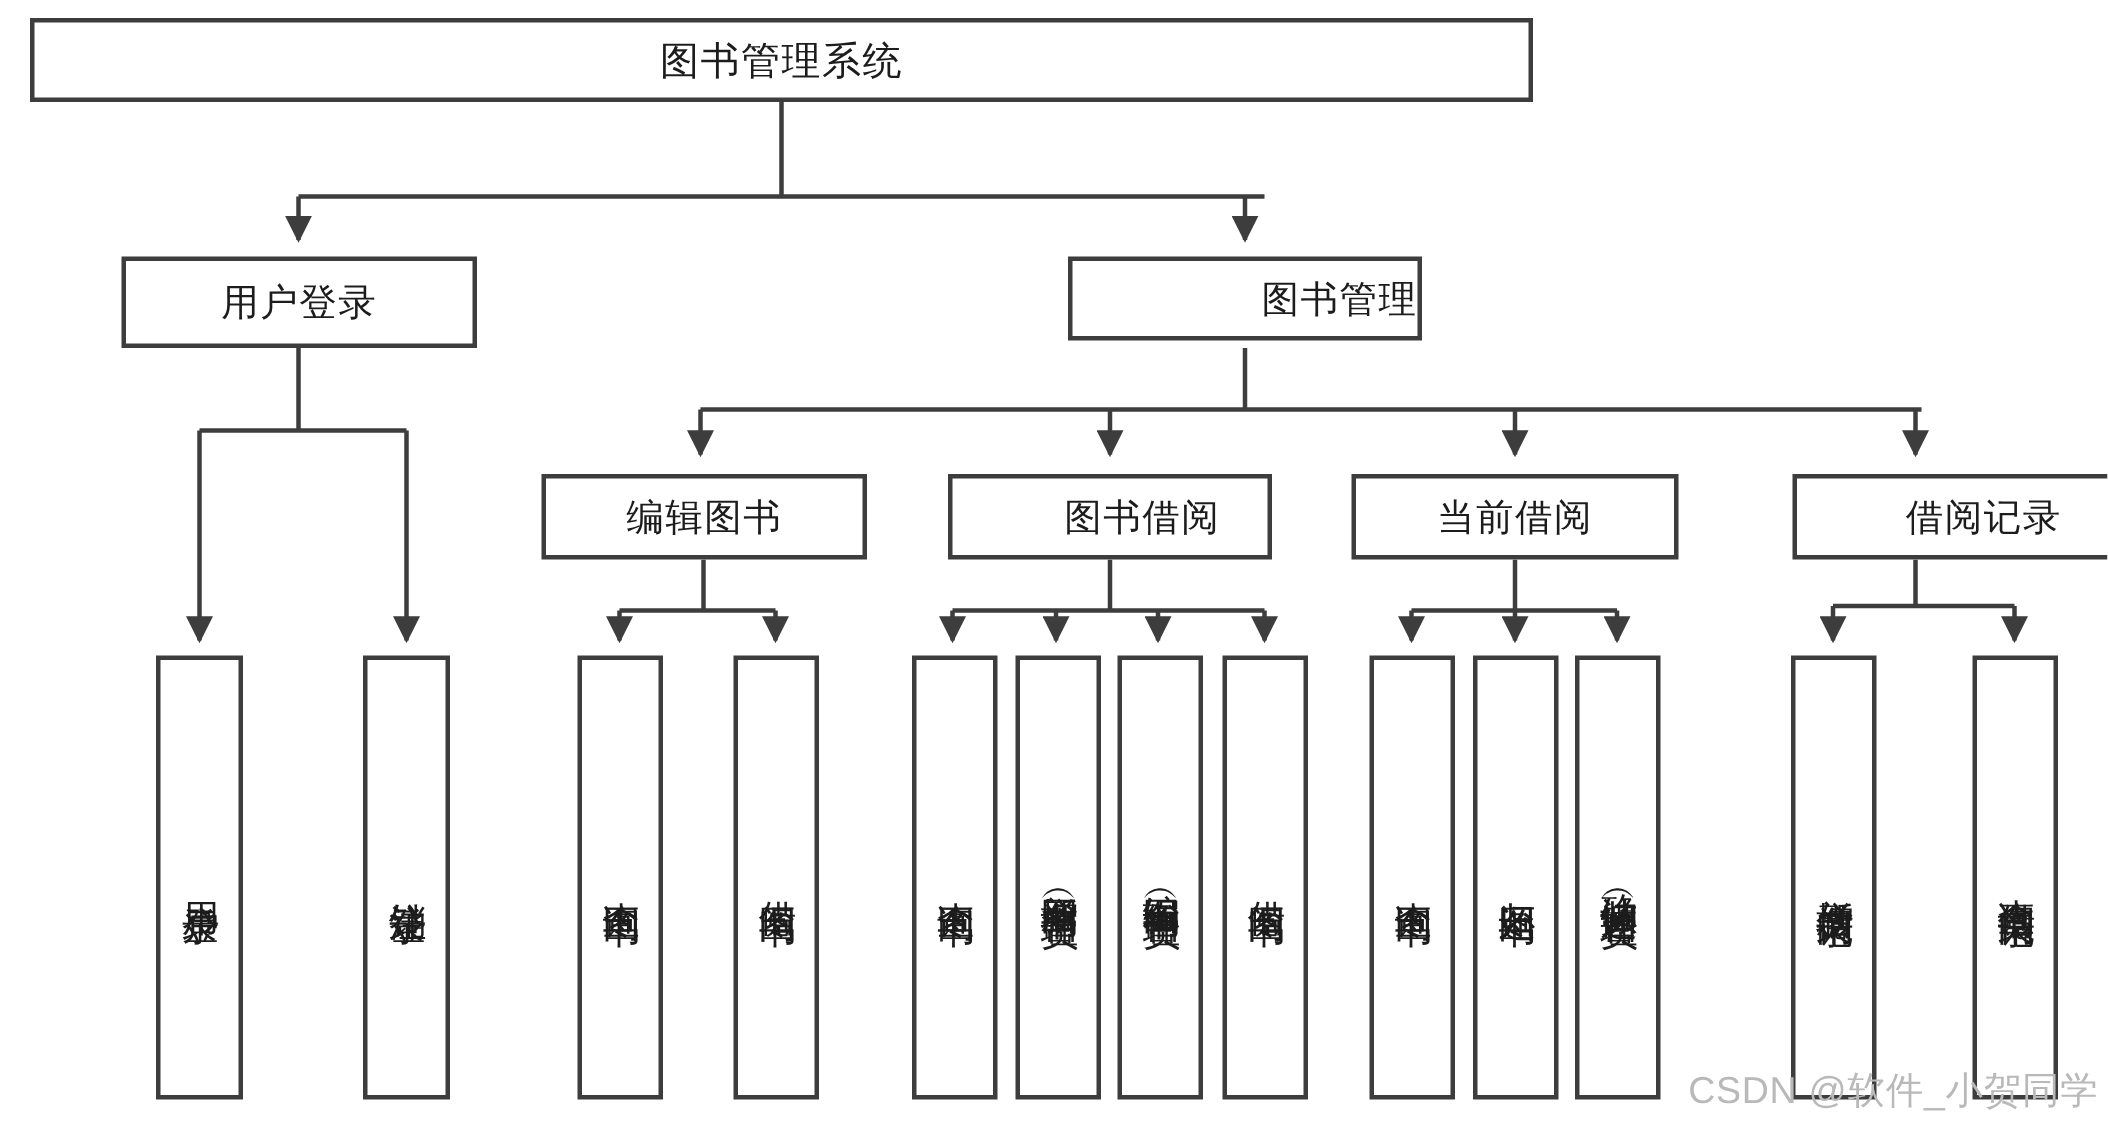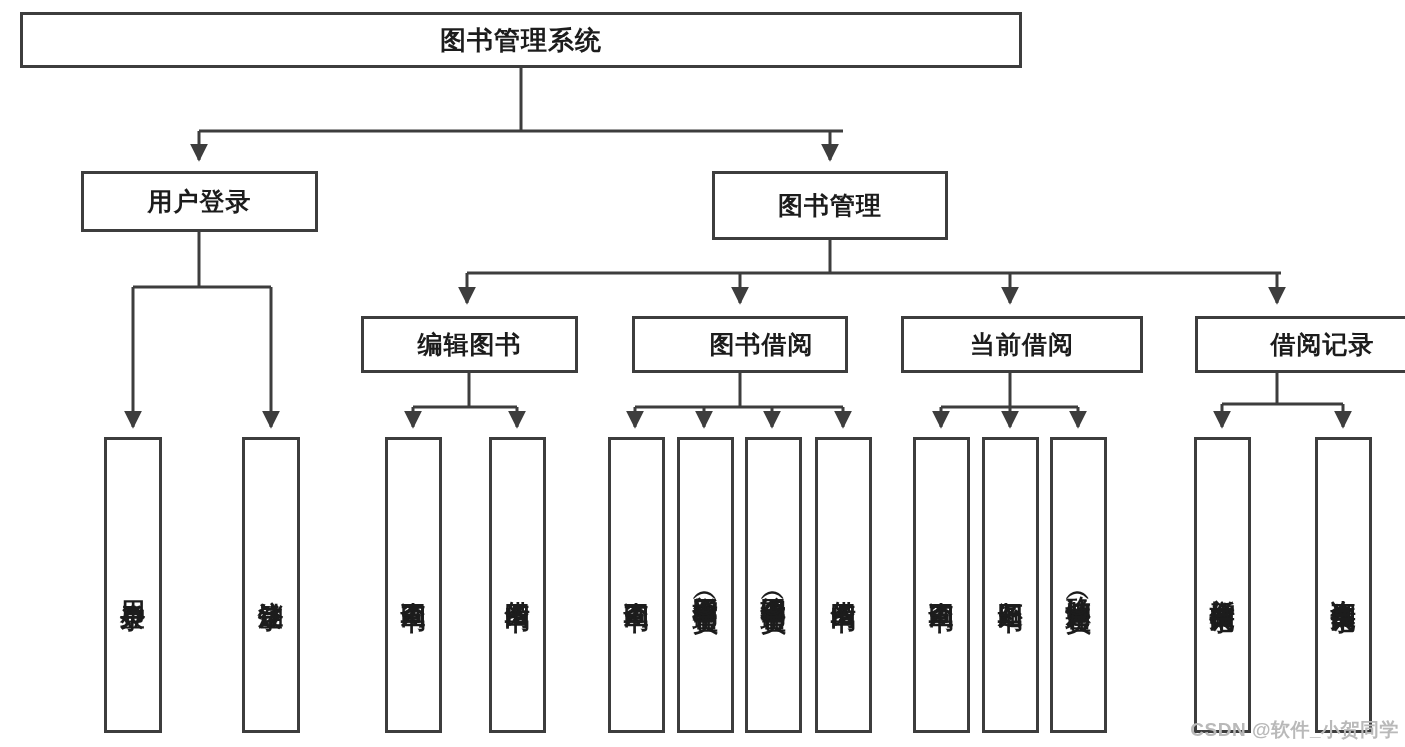--- a/index.html
+++ b/index.html
@@ -9,21 +9,20 @@
   }
   body {
     font-family: "Liberation Sans", "DejaVu Sans", sans-serif;
   }
   #canvas {
     position: relative;
     width: 1405px;
     height: 747px;
     background: #ffffff;
     overflow: hidden;
-    font-weight: bold;
   }
   #edges {
     position: absolute;
     left: 0;
     top: 0;
     width: 1405px;
     height: 747px;
   }
   .node {
     position: absolute;
@@ -50,21 +49,21 @@
     letter-spacing: 2px;
     white-space: nowrap;
   }
   .node.root {
     font-size: 26px;
   }
   #watermark {
     position: absolute;
     right: 6px;
     bottom: 4px;
-    font-size: 19px;
+    font-size: 25px;
     color: #b9b9b9;
     letter-spacing: 0.5px;
     white-space: nowrap;
     pointer-events: none;
   }
 </style>
 </head>
 <body>
 
 <div id="canvas">
@@ -119,31 +118,31 @@
     </g>
   </svg>
 
   <div class="node horiz root" style="left:20px; top:12px; width:1002px; height:56px;">
     <span>图书管理系统</span>
   </div>
 
   <div class="node horiz" style="left:81px; top:171px; width:237px; height:61px;">
     <span>用户登录</span>
   </div>
-  <div class="node horiz" style="left:712px; top:171px; width:236px; height:69px;">
+  <div class="node horiz" style="left:712px; top:171px; width:236px; height:56px;justify-content:flex-end;">
     <span>图书管理</span>
   </div>
 
   <div class="node horiz" style="left:361px; top:316px; width:217px; height:57px;">
     <span>编辑图书</span>
   </div>
   <div class="node horiz" style="left:632px; top:316px; width:216px; height:57px;padding-left:43px;">
     <span>图书借阅</span>
   </div>
-  <div class="node horiz" style="left:901px; top:316px; width:242px; height:57px;">
+  <div class="node horiz" style="left:901px; top:316px; width:218px; height:57px;">
     <span>当前借阅</span>
   </div>
   <div class="node horiz" style="left:1195px; top:316px; width:255px; height:57px;">
     <span>借阅记录</span>
   </div>
 
   <div class="node vert" style="left:104px; top:437px; width:58px; height:296px;">
     <span class="vtext">用户登录</span>
   </div>
   <div class="node vert" style="left:242px; top:437px; width:58px; height:296px;">

